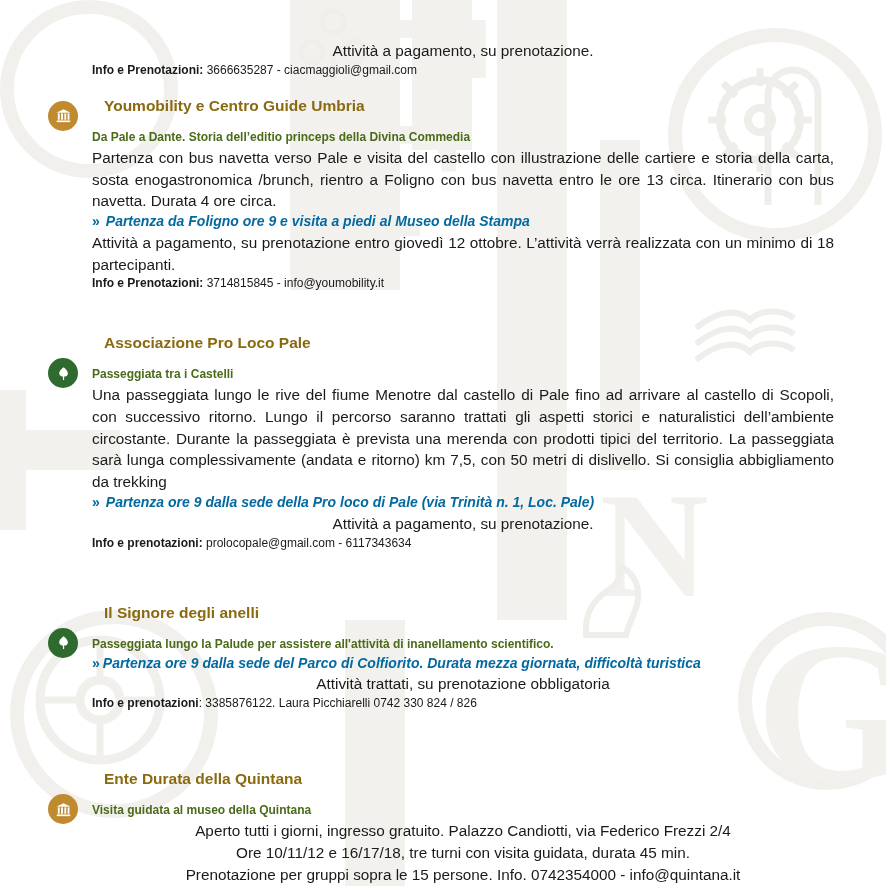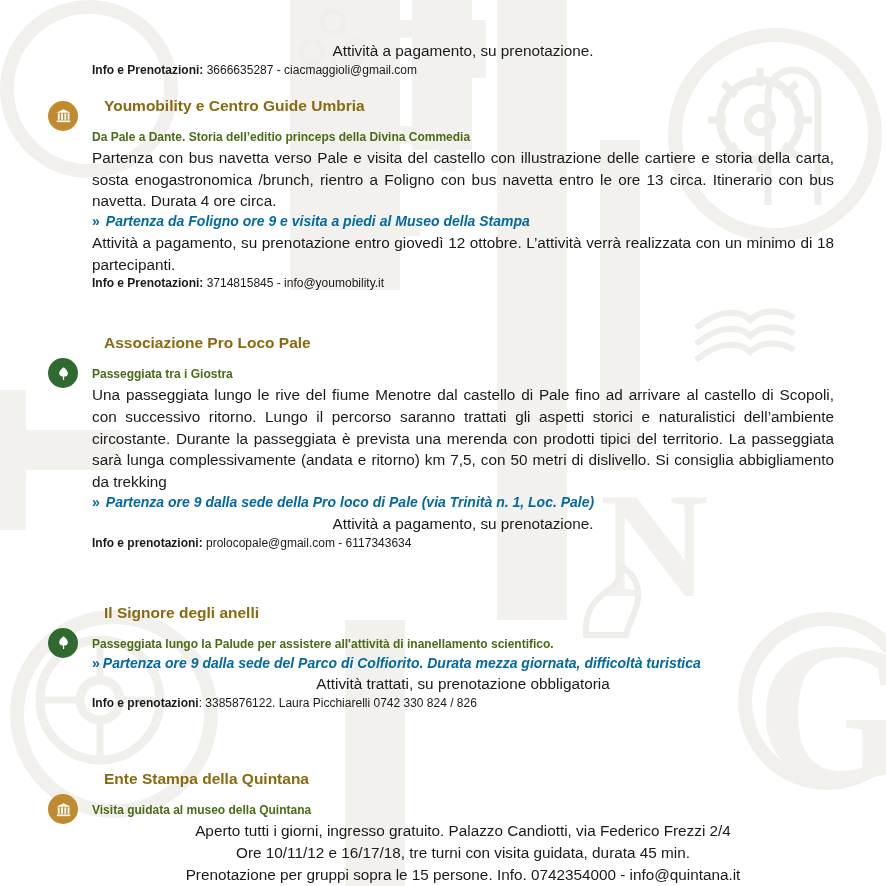--- a/index.html
+++ b/index.html
@@ -223,21 +223,21 @@
 
   <div class="spacer-sm"></div>
 
   <div class="entry">
     <div class="badge badge-nature" style="top:26px;">
       <svg width="17" height="17" viewBox="0 0 24 24" aria-hidden="true">
         <path d="M12 3 C8 6 5.5 9.5 6 12.5 C6.4 15.3 9 16.6 11.2 16.4 L11.2 21 L12.9 21 L12.9 16.4 C15.3 16.5 18 15 18.2 12.2 C18.5 9.2 16 6 12 3 Z" fill="#ffffff"></path>
       </svg>
     </div>
     <p class="org">Associazione Pro Loco Pale</p>
-    <p class="title">Passeggiata tra i Giostra</p>
+    <p class="title">Passeggiata tra i Castelli</p>
     <p class="body">Una passeggiata lungo le rive del fiume Menotre dal castello di Pale fino ad arrivare al castello di Scopoli, con successivo ritorno. Lungo il percorso saranno trattati gli aspetti storici e naturalistici dell’ambiente circostante. Durante la passeggiata è prevista una merenda con prodotti tipici del territorio. La passeggiata sarà lunga complessivamente (andata e ritorno) km  7,5, con 50 metri di dislivello. Si consiglia abbigliamento da trekking</p>
     <p class="note"><span class="chev">»</span><span>Partenza ore 9 dalla sede della Pro loco di Pale (via Trinità n. 1, Loc. Pale)</span></p>
     <p class="body left">Attività a pagamento, su prenotazione.</p>
     <p class="contact"><b>Info e prenotazioni:</b><span> prolocopale@gmail.com - 6117343634</span></p>
   </div>
 
   <div class="spacer-md"></div>
 
   <div class="entry">
     <div class="badge badge-nature" style="top:26px;">
@@ -258,20 +258,20 @@
     <div class="badge badge-museum" style="top:26px;">
       <svg width="17" height="17" viewBox="0 0 24 24" aria-hidden="true">
         <polygon points="12,3 22,8 2,8" fill="#ffffff"></polygon>
         <rect x="4" y="9" width="2.6" height="9" fill="#ffffff"></rect>
         <rect x="8.6" y="9" width="2.6" height="9" fill="#ffffff"></rect>
         <rect x="13.2" y="9" width="2.6" height="9" fill="#ffffff"></rect>
         <rect x="17.8" y="9" width="2.6" height="9" fill="#ffffff"></rect>
         <rect x="2.5" y="19" width="19" height="2.4" fill="#ffffff"></rect>
       </svg>
     </div>
-    <p class="org">Ente Stampa della Quintana</p>
+    <p class="org">Ente Durata della Quintana</p>
     <p class="title">Visita guidata al museo della Quintana</p>
     <p class="body left">Aperto tutti i giorni, ingresso gratuito. Palazzo Candiotti, via Federico Frezzi 2/4</p>
     <p class="body left">Ore 10/11/12 e 16/17/18, tre turni con visita guidata, durata 45 min.</p>
     <p class="body left">Prenotazione per gruppi sopra le 15 persone. Info. 0742354000 -  info@quintana.it</p>
   </div>
 
 </div>
 
 </body></html>

